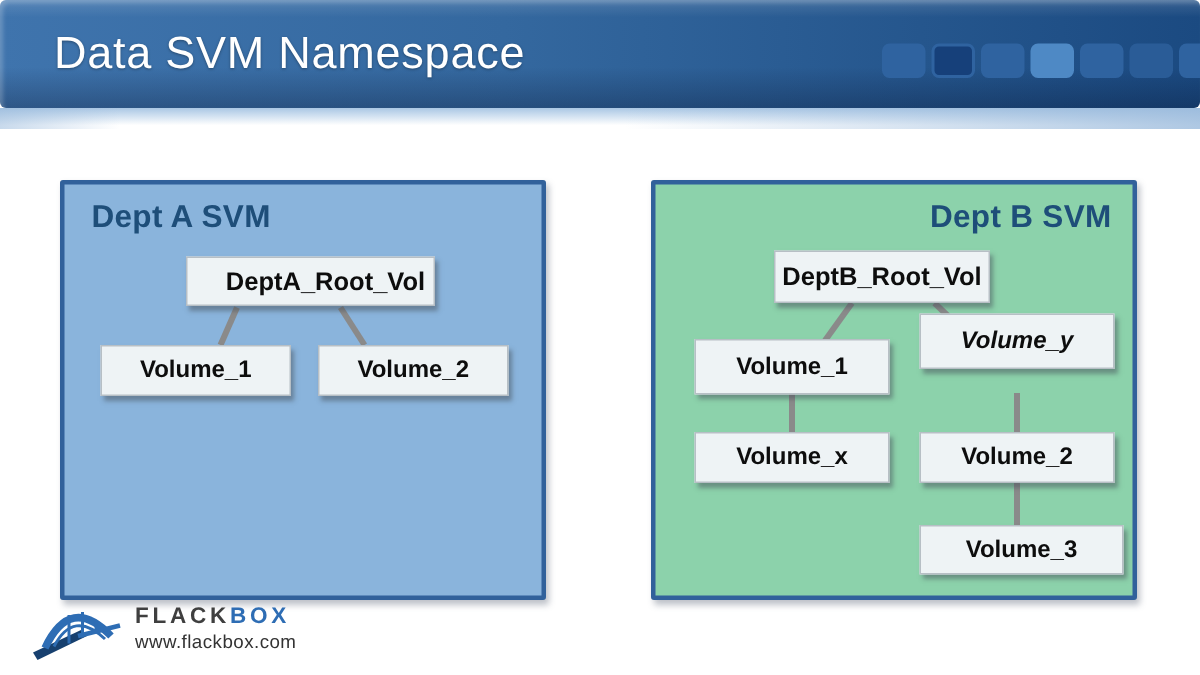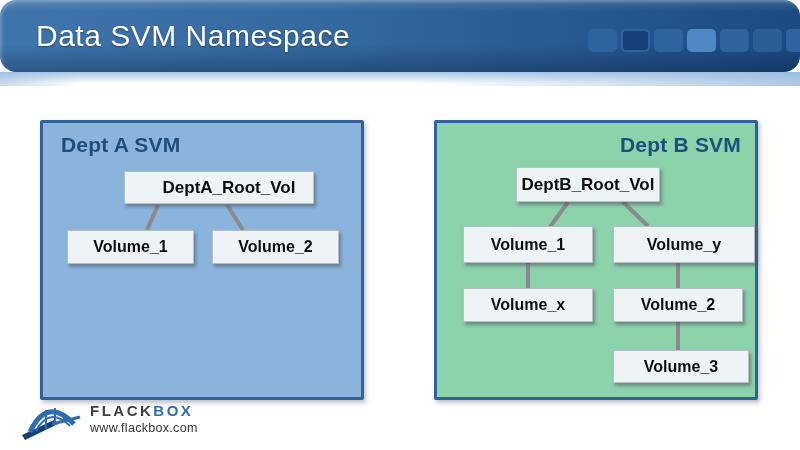--- a/index.html
+++ b/index.html
@@ -11,21 +11,21 @@
     position: relative;
   }
   .slide { position: absolute; inset: 0; width: 800px; height: 450px; background: #fff; overflow: hidden; }
 
   
   .header {
     position: absolute; left: 0; top: 0; width: 800px; height: 72px;
     background:
       linear-gradient(180deg, rgba(255,255,255,0.14) 0%, rgba(255,255,255,0) 16%, rgba(0,0,0,0) 62%, rgba(2,10,35,0.28) 100%),
       linear-gradient(90deg, #3f74ad 0%, #34689f 42%, #1b4a81 100%);
-    border-radius: 16px;
+    border-radius: 4px;
     box-shadow: inset 2px 2px 3px rgba(255,255,255,0.22);
   }
   .header-title {
     position: absolute; left: 36px; top: 0; height: 72px;
     display: flex; align-items: center;
     color: #ffffff; font-size: 30px; font-weight: 400; letter-spacing: 0.5px;
     text-shadow: 0 1px 2px rgba(0,0,0,0.35);
   }
   .decor-row {
     position: absolute; left: 588px; top: 29px; display: flex; gap: 4px;
@@ -62,27 +62,27 @@
   .node {
     position: absolute;
     background: #eef3f5;
     border: 1px solid #b7bfc5;
     box-shadow: 2px 3px 3px rgba(70,80,90,0.5);
     display: flex; align-items: center; justify-content: center;
     font-weight: bold; color: #0d0d0d; font-size: 16px;
   }
   .node.root { font-size: 17px; }
 
-  .pa-root { left: 81px;  top: 48px;  width: 190px; height: 33px; padding-left: 20px; }
+  .pa-root { left: 81px;  top: 48px;  width: 166px; height: 33px; padding-left: 20px; }
   .pa-v1   { left: 24px;  top: 107px; width: 127px; height: 34px; }
   .pa-v2   { left: 169px; top: 107px; width: 127px; height: 34px; }
 
   .pb-root { left: 79px;  top: 44px;  width: 144px; height: 35px; }
   .pb-v1   { left: 26px;  top: 103px; width: 130px; height: 37px; }
-  .pb-vy   { left: 176px; top: 103px; width: 142px; height: 37px; }
+  .pb-vy   { left: 176px; top: 86px; width: 130px; height: 37px; font-style: italic; }
   .pb-vx   { left: 26px;  top: 165px; width: 130px; height: 34px; }
   .pb-v2   { left: 176px; top: 165px; width: 130px; height: 34px; }
   .pb-v3   { left: 176px; top: 227px; width: 136px; height: 33px; }
 
   
   .logo {
     position: absolute; left: 22px; top: 394px;
     display: flex; align-items: center; gap: 6px;
   }
   .logo-icon { width: 62px; height: 50px; }

